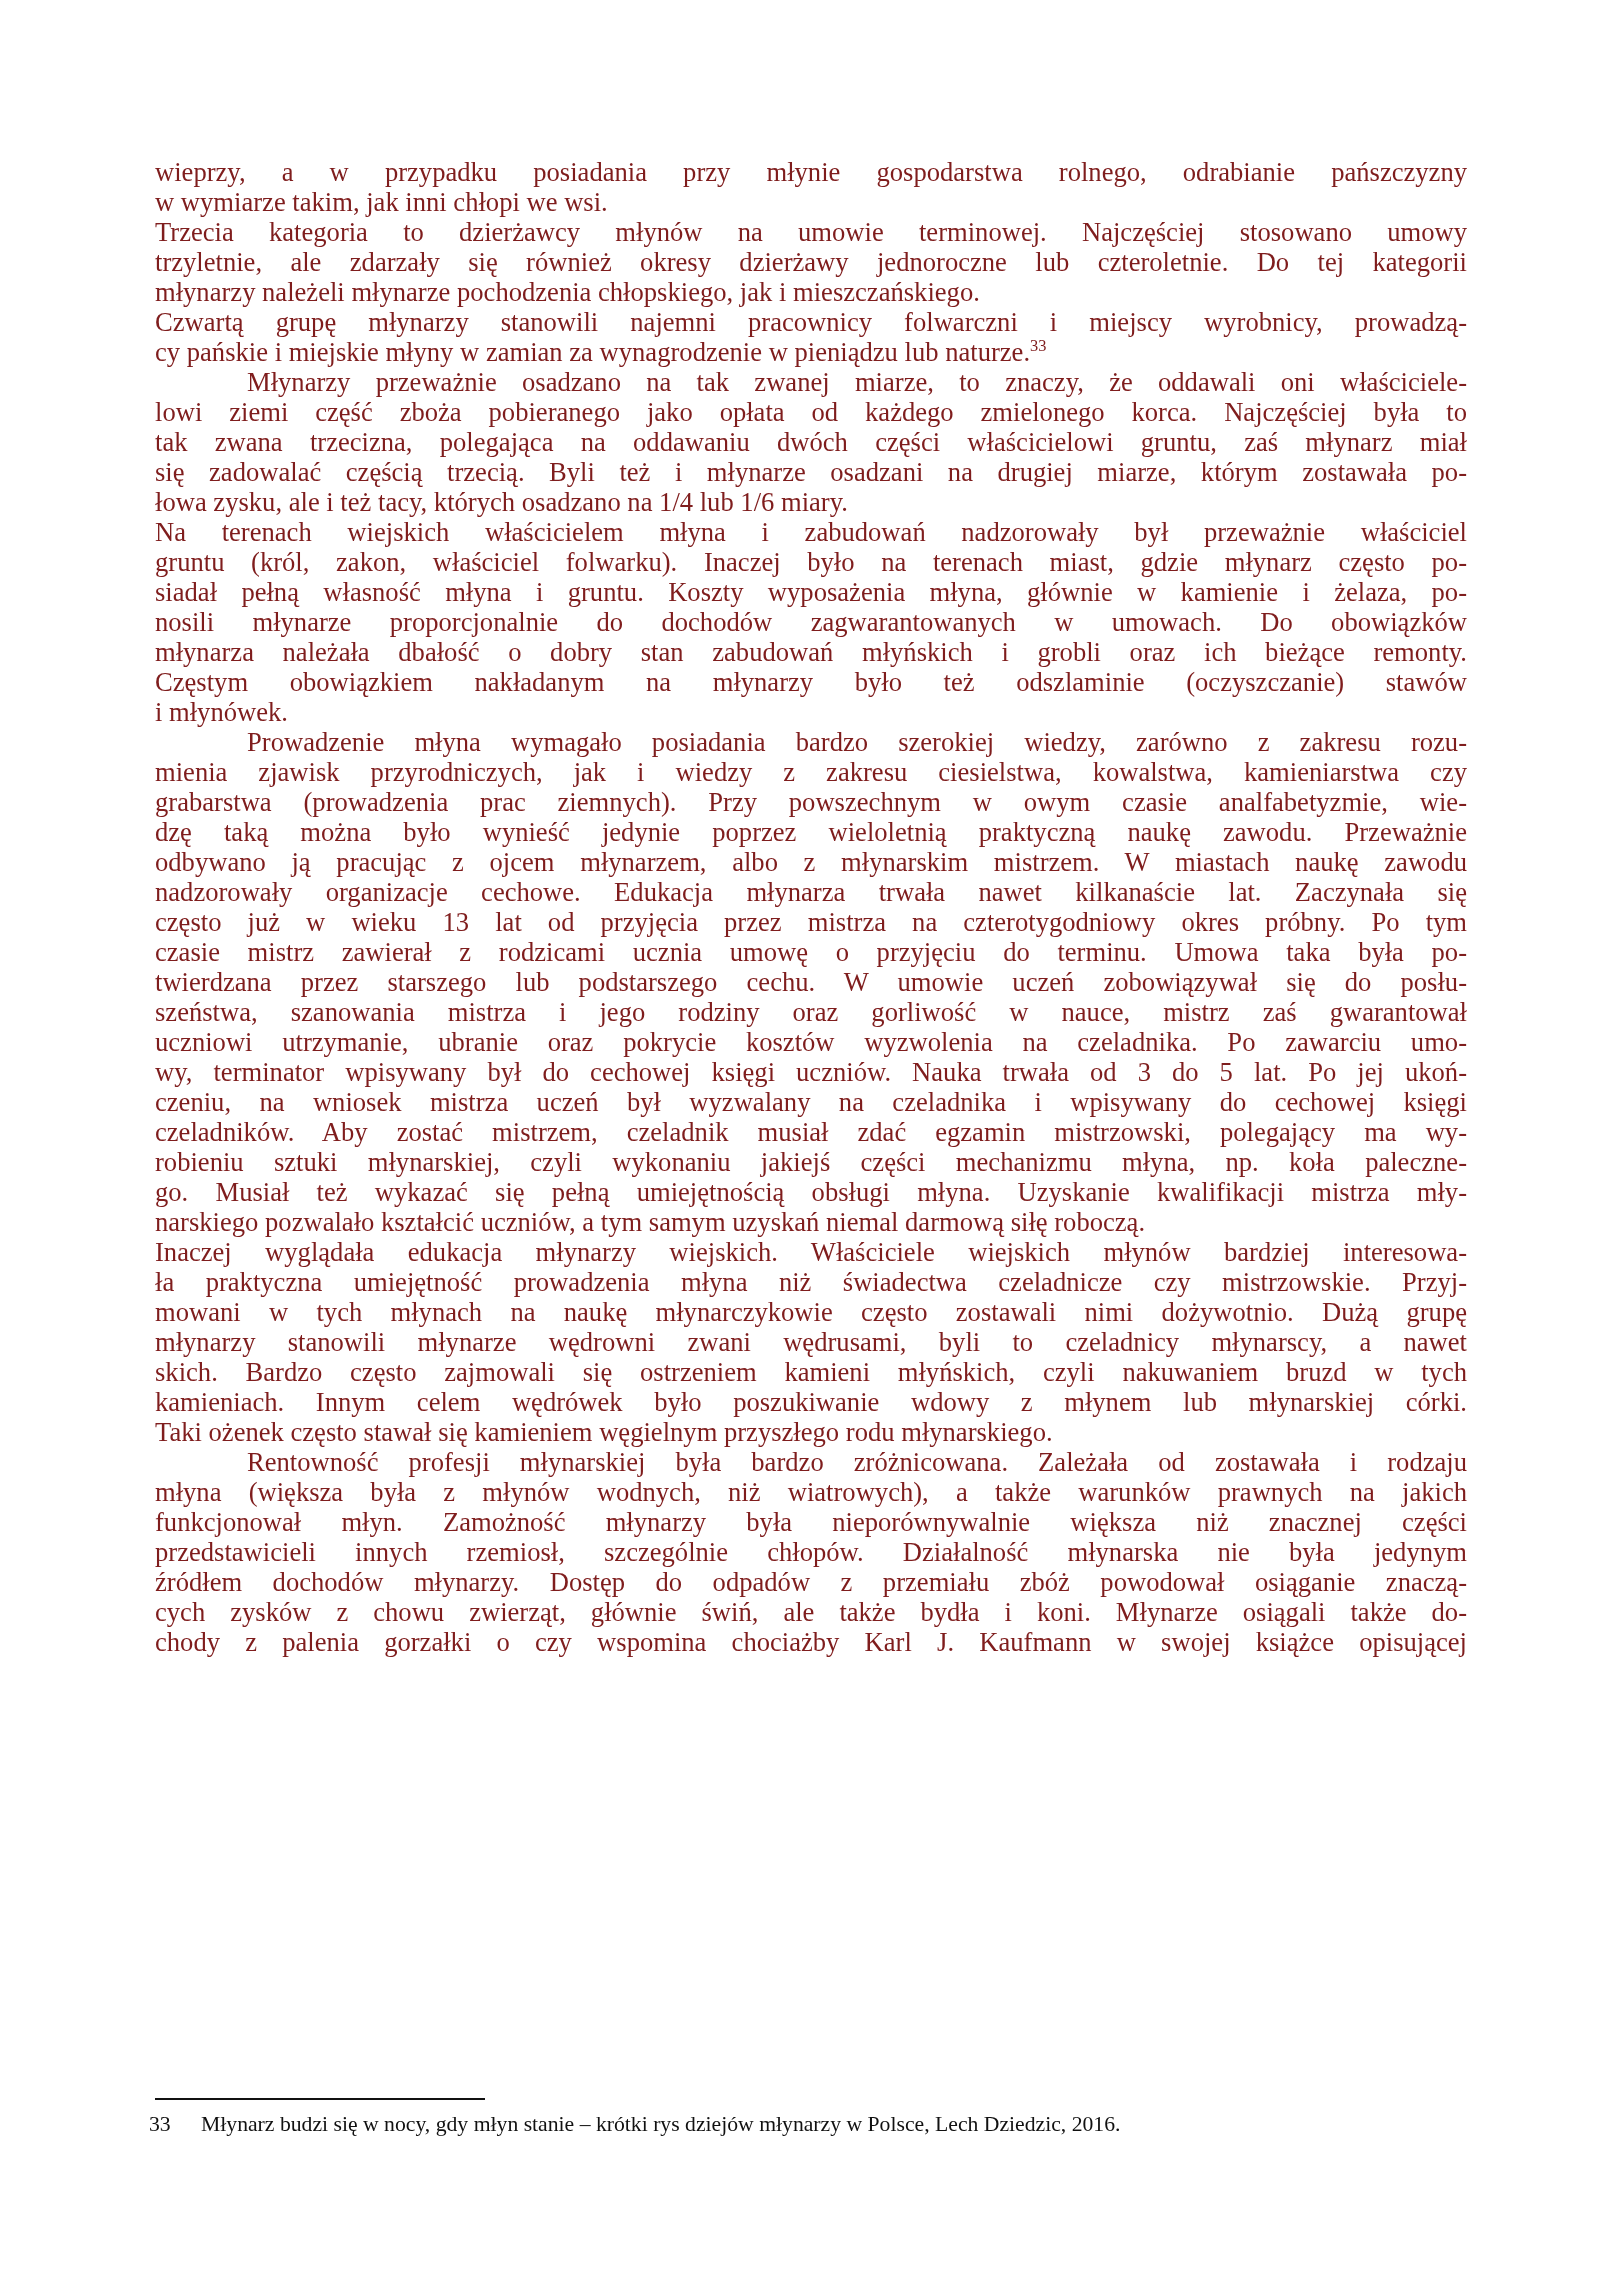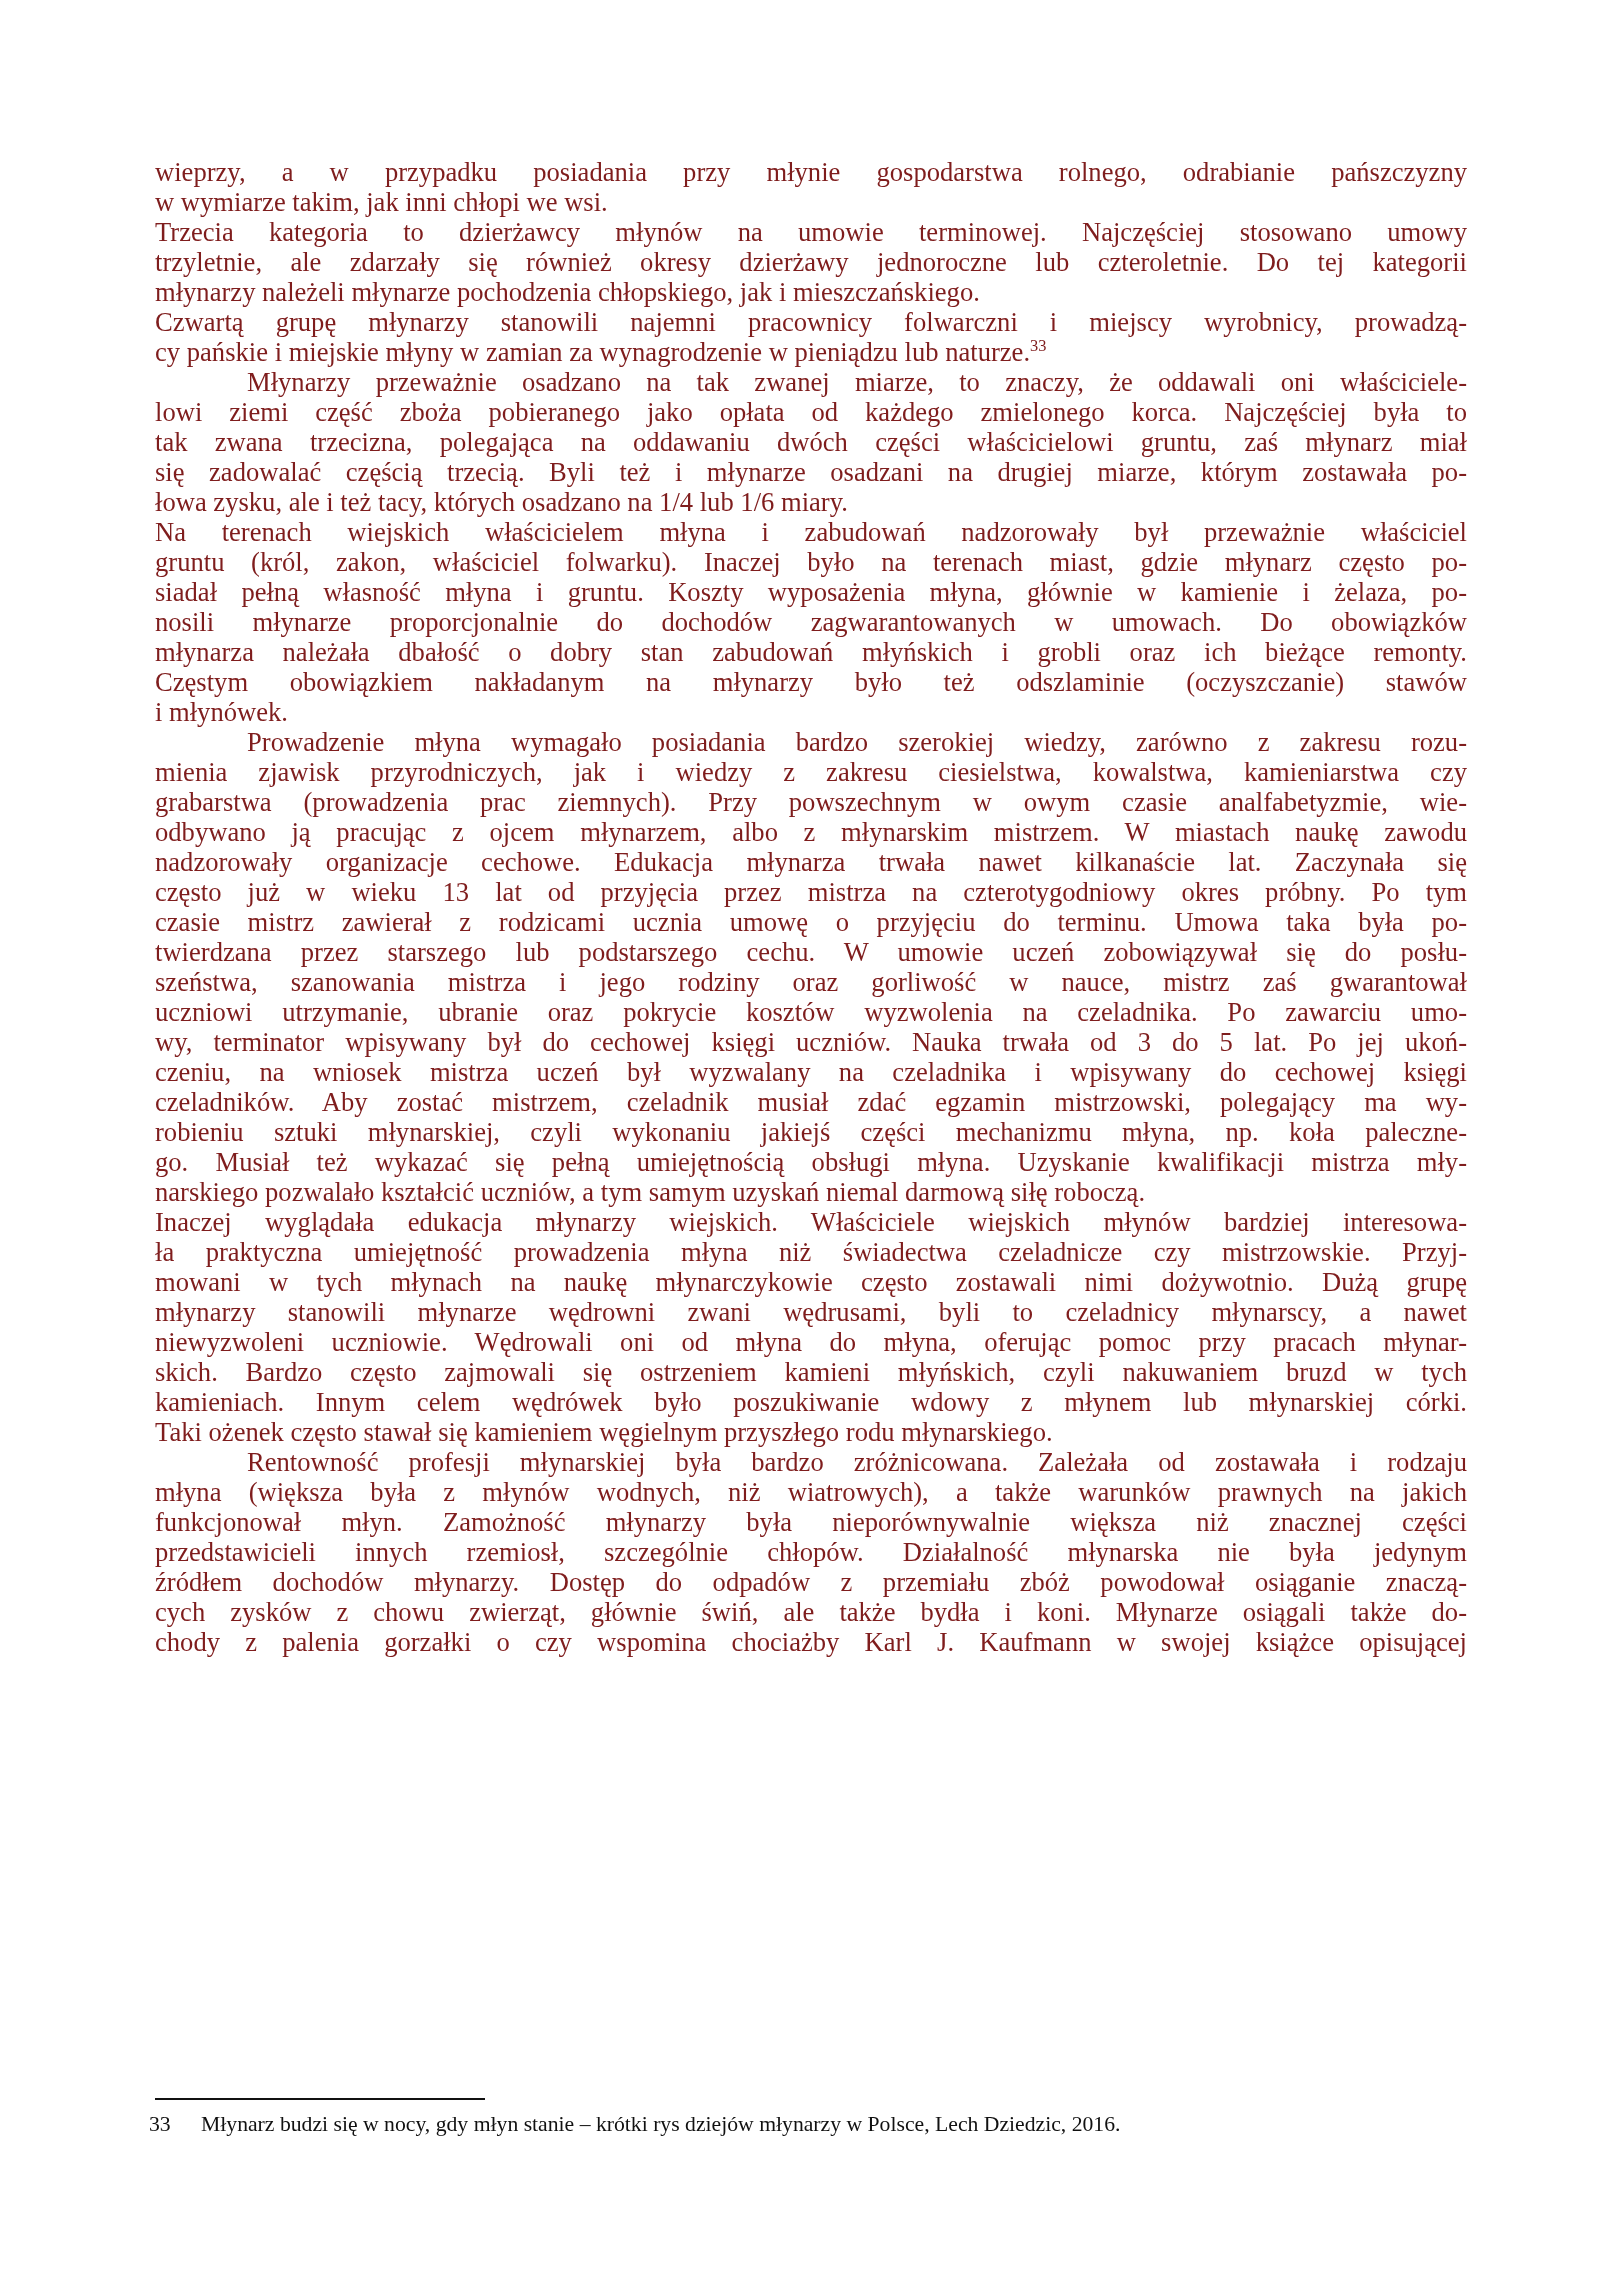--- a/index.html
+++ b/index.html
@@ -40,38 +40,38 @@
     <div class="line"><span>Na terenach wiejskich właścicielem młyna i zabudowań nadzorowały był przeważnie właściciel</span></div>
     <div class="line"><span>gruntu (król, zakon, właściciel folwarku). Inaczej było na terenach miast, gdzie młynarz często po-</span></div>
     <div class="line"><span>siadał pełną własność młyna i gruntu. Koszty wyposażenia młyna, głównie w kamienie i żelaza, po-</span></div>
     <div class="line"><span>nosili młynarze proporcjonalnie do dochodów zagwarantowanych w umowach. Do obowiązków</span></div>
     <div class="line"><span>młynarza należała dbałość o dobry stan zabudowań młyńskich i grobli oraz ich bieżące remonty.</span></div>
     <div class="line"><span>Częstym obowiązkiem nakładanym na młynarzy było też odszlaminie (oczyszczanie) stawów</span></div>
     <div class="line last"><span>i młynówek.</span></div>
     <div class="line indent"><span>Prowadzenie młyna wymagało posiadania bardzo szerokiej wiedzy, zarówno z zakresu rozu-</span></div>
     <div class="line"><span>mienia zjawisk przyrodniczych, jak i wiedzy z zakresu ciesielstwa, kowalstwa, kamieniarstwa czy</span></div>
     <div class="line"><span>grabarstwa (prowadzenia prac ziemnych). Przy powszechnym w owym czasie analfabetyzmie, wie-</span></div>
+    <div class="line"><span>dzę taką można było wynieść jedynie poprzez wieloletnią praktyczną naukę zawodu. Przeważnie</span></div>
     <div class="line"><span>odbywano ją pracując z ojcem młynarzem, albo z młynarskim mistrzem. W miastach naukę zawodu</span></div>
     <div class="line"><span>nadzorowały organizacje cechowe. Edukacja młynarza trwała nawet kilkanaście lat. Zaczynała się</span></div>
     <div class="line"><span>często już w wieku 13 lat od przyjęcia przez mistrza na czterotygodniowy okres próbny. Po tym</span></div>
     <div class="line"><span>czasie mistrz zawierał z rodzicami ucznia umowę o przyjęciu do terminu. Umowa taka była po-</span></div>
     <div class="line"><span>twierdzana przez starszego lub podstarszego cechu. W umowie uczeń zobowiązywał się do posłu-</span></div>
     <div class="line"><span>szeństwa, szanowania mistrza i jego rodziny oraz gorliwość w nauce, mistrz zaś gwarantował</span></div>
     <div class="line"><span>uczniowi utrzymanie, ubranie oraz pokrycie kosztów wyzwolenia na czeladnika. Po zawarciu umo-</span></div>
     <div class="line"><span>wy, terminator wpisywany był do cechowej księgi uczniów. Nauka trwała od 3 do 5 lat. Po jej ukoń-</span></div>
     <div class="line"><span>czeniu, na wniosek mistrza uczeń był wyzwalany na czeladnika i wpisywany do cechowej księgi</span></div>
     <div class="line"><span>czeladników. Aby zostać mistrzem, czeladnik musiał zdać egzamin mistrzowski, polegający ma wy-</span></div>
     <div class="line"><span>robieniu sztuki młynarskiej, czyli wykonaniu jakiejś części mechanizmu młyna, np. koła paleczne-</span></div>
     <div class="line"><span>go. Musiał też wykazać się pełną umiejętnością obsługi młyna. Uzyskanie kwalifikacji mistrza mły-</span></div>
     <div class="line last"><span>narskiego pozwalało kształcić uczniów, a tym samym uzyskań niemal darmową siłę roboczą.</span></div>
     <div class="line"><span>Inaczej wyglądała edukacja młynarzy wiejskich. Właściciele wiejskich młynów bardziej interesowa-</span></div>
     <div class="line"><span>ła praktyczna umiejętność prowadzenia młyna niż świadectwa czeladnicze czy mistrzowskie. Przyj-</span></div>
     <div class="line"><span>mowani w tych młynach na naukę młynarczykowie często zostawali nimi dożywotnio. Dużą grupę</span></div>
     <div class="line"><span>młynarzy stanowili młynarze wędrowni zwani wędrusami, byli to czeladnicy młynarscy, a nawet</span></div>
-    <div class="line"><span>niewyzwoleni uczniowie. Wędrowali oni od młyna do młyna, oferując pomoc przy pracach młynar-</span></div>
     <div class="line"><span>skich. Bardzo często zajmowali się ostrzeniem kamieni młyńskich, czyli nakuwaniem bruzd w tych</span></div>
     <div class="line"><span>kamieniach. Innym celem wędrówek było poszukiwanie wdowy z młynem lub młynarskiej córki.</span></div>
     <div class="line last"><span>Taki ożenek często stawał się kamieniem węgielnym przyszłego rodu młynarskiego.</span></div>
     <div class="line indent"><span>Rentowność profesji młynarskiej była bardzo zróżnicowana. Zależała od zostawała i rodzaju</span></div>
     <div class="line"><span>młyna (większa była z młynów wodnych, niż wiatrowych), a także warunków prawnych na jakich</span></div>
     <div class="line"><span>funkcjonował młyn. Zamożność młynarzy była nieporównywalnie większa niż znacznej części</span></div>
     <div class="line"><span>przedstawicieli innych rzemiosł, szczególnie chłopów. Działalność młynarska nie była jedynym</span></div>
     <div class="line"><span>źródłem dochodów młynarzy. Dostęp do odpadów z przemiału zbóż powodował osiąganie znaczą-</span></div>
     <div class="line"><span>cych zysków z chowu zwierząt, głównie świń, ale także bydła i koni. Młynarze osiągali także do-</span></div>
     <div class="line"><span>chody z palenia gorzałki o czy wspomina chociażby Karl J. Kaufmann w swojej książce opisującej</span></div>

